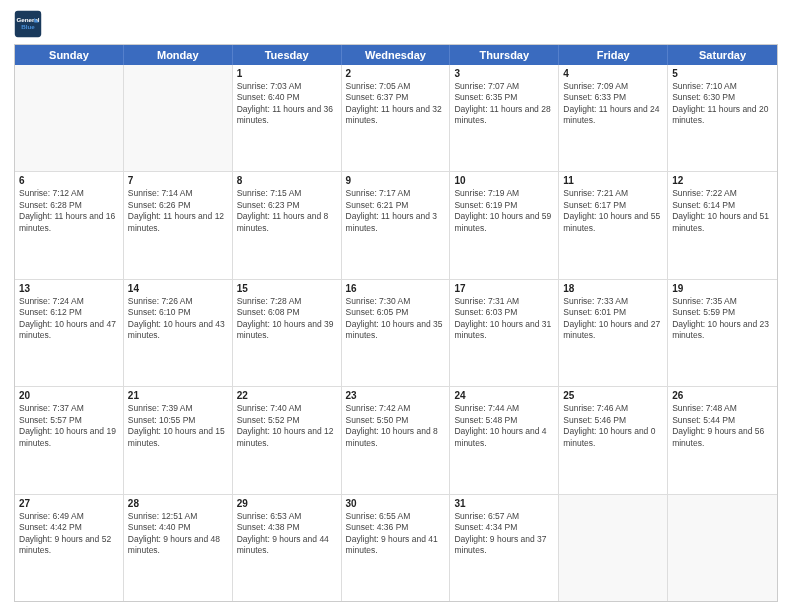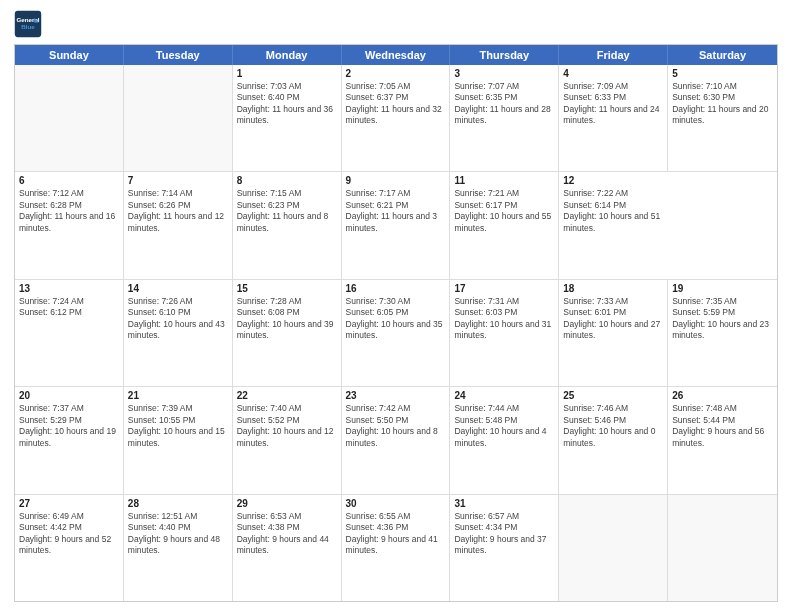--- a/index.html
+++ b/index.html
@@ -129,22 +129,22 @@
     </div>
     <div class="title-block">
       <div class="month-title"></div>
       <div class="location-title"></div>
     </div>
   </div>
 
   <div class="calendar">
     <div class="cal-header-row">
     <div class="cal-header-cell">Sunday</div>
+        <div class="cal-header-cell">Monday</div>
         <div class="cal-header-cell">Tuesday</div>
-        <div class="cal-header-cell">Monday</div>
         <div class="cal-header-cell">Wednesday</div>
         <div class="cal-header-cell">Thursday</div>
         <div class="cal-header-cell">Friday</div>
         <div class="cal-header-cell">Saturday</div>
       </div>
     <div class="cal-body">
     <div class="cal-row">
           <div class="cal-cell empty"></div>
           <div class="cal-cell empty"></div>
           <div class="cal-cell">
@@ -197,37 +197,44 @@
             <div class="cell-line">Sunset: 6:23 PM</div>
             <div class="cell-line">Daylight: 11 hours and 8 minutes.</div>
           </div>
           <div class="cal-cell">
             <div class="day-num">9</div>
             <div class="cell-line">Sunrise: 7:17 AM</div>
             <div class="cell-line">Sunset: 6:21 PM</div>
             <div class="cell-line">Daylight: 11 hours and 3 minutes.</div>
           </div>
           <div class="cal-cell">
+            <div class="day-num">10</div>
+            <div class="cell-line">Sunrise: 7:19 AM</div>
+            <div class="cell-line">Sunset: 6:19 PM</div>
+            <div class="cell-line">Daylight: 10 hours and 59 minutes.</div>
+          </div>
+          <div class="cal-cell">
             <div class="day-num">11</div>
             <div class="cell-line">Sunrise: 7:21 AM</div>
             <div class="cell-line">Sunset: 6:17 PM</div>
             <div class="cell-line">Daylight: 10 hours and 55 minutes.</div>
           </div>
           <div class="cal-cell">
             <div class="day-num">12</div>
             <div class="cell-line">Sunrise: 7:22 AM</div>
             <div class="cell-line">Sunset: 6:14 PM</div>
             <div class="cell-line">Daylight: 10 hours and 51 minutes.</div>
           </div>
         </div>
         <div class="cal-row">
           <div class="cal-cell">
             <div class="day-num">13</div>
             <div class="cell-line">Sunrise: 7:24 AM</div>
             <div class="cell-line">Sunset: 6:12 PM</div>
+            <div class="cell-line">Daylight: 10 hours and 47 minutes.</div>
           </div>
           <div class="cal-cell">
             <div class="day-num">14</div>
             <div class="cell-line">Sunrise: 7:26 AM</div>
             <div class="cell-line">Sunset: 6:10 PM</div>
             <div class="cell-line">Daylight: 10 hours and 43 minutes.</div>
           </div>
           <div class="cal-cell">
             <div class="day-num">15</div>
             <div class="cell-line">Sunrise: 7:28 AM</div>
@@ -256,21 +263,21 @@
             <div class="day-num">19</div>
             <div class="cell-line">Sunrise: 7:35 AM</div>
             <div class="cell-line">Sunset: 5:59 PM</div>
             <div class="cell-line">Daylight: 10 hours and 23 minutes.</div>
           </div>
         </div>
         <div class="cal-row">
           <div class="cal-cell">
             <div class="day-num">20</div>
             <div class="cell-line">Sunrise: 7:37 AM</div>
-            <div class="cell-line">Sunset: 5:29 PM</div>
+            <div class="cell-line">Sunset: 5:57 PM</div>
             <div class="cell-line">Daylight: 10 hours and 19 minutes.</div>
           </div>
           <div class="cal-cell">
             <div class="day-num">21</div>
             <div class="cell-line">Sunrise: 7:39 AM</div>
             <div class="cell-line">Sunset: 10:55 PM</div>
             <div class="cell-line">Daylight: 10 hours and 15 minutes.</div>
           </div>
           <div class="cal-cell">
             <div class="day-num">22</div>

